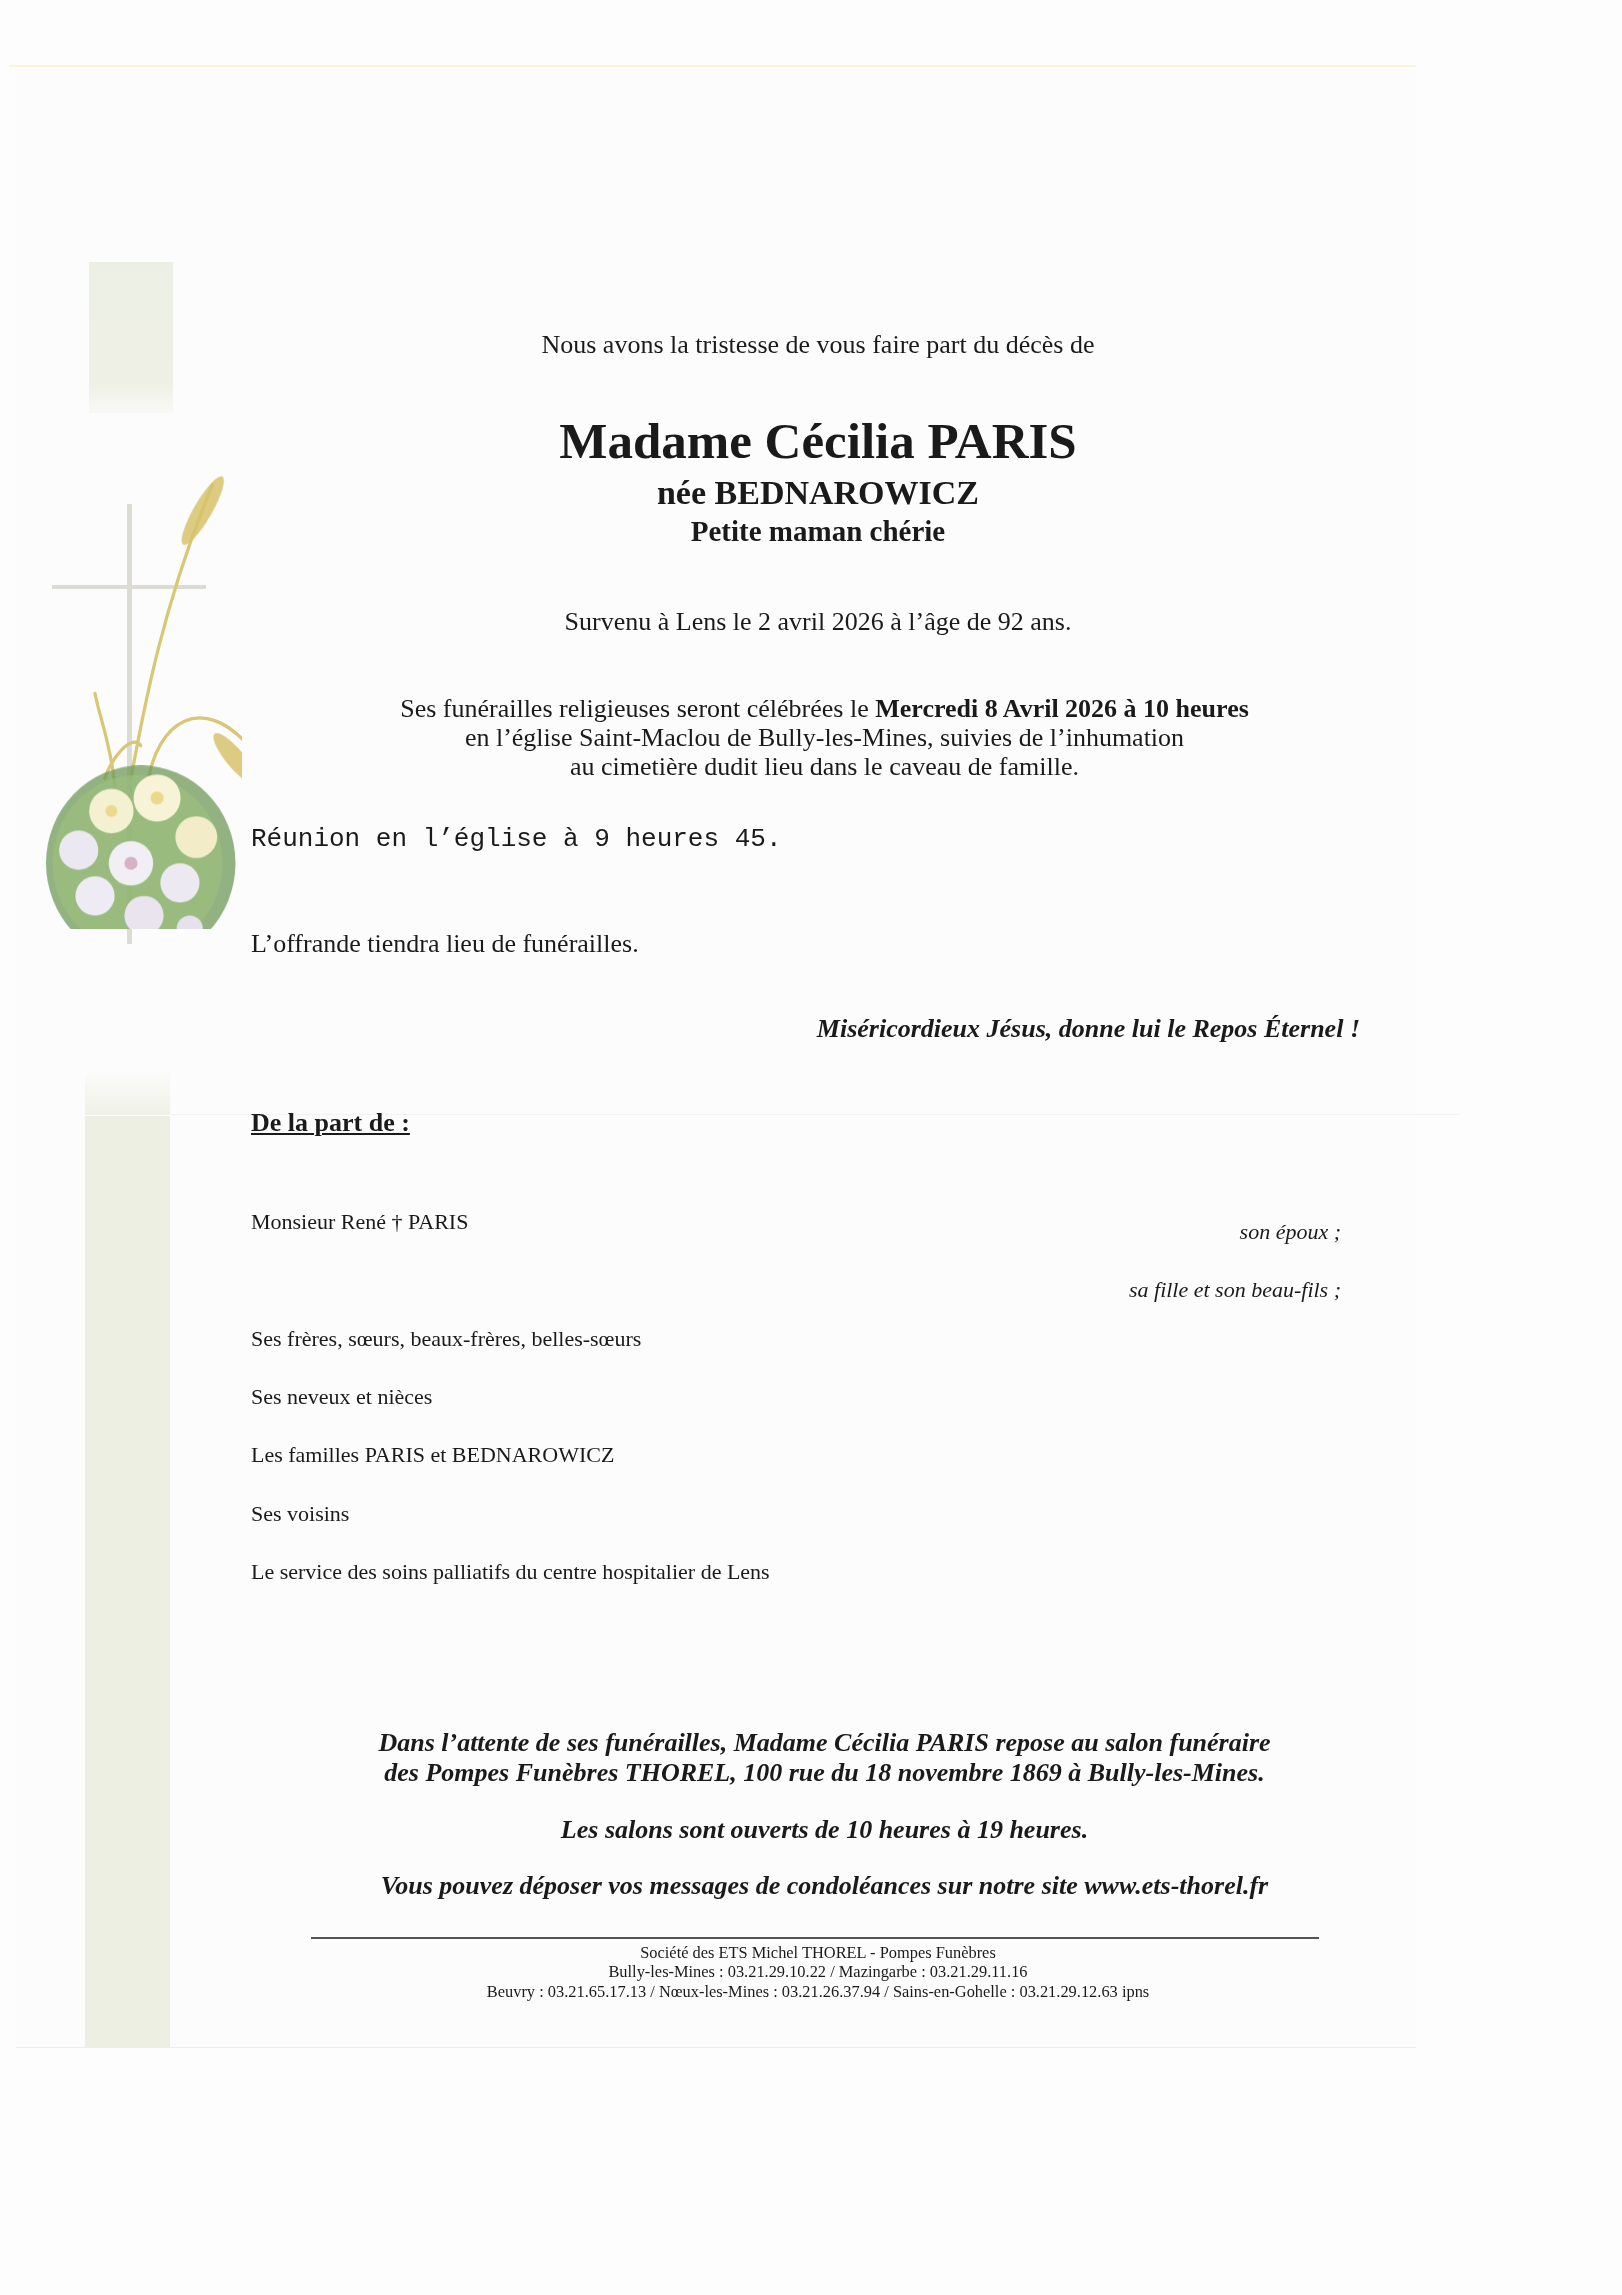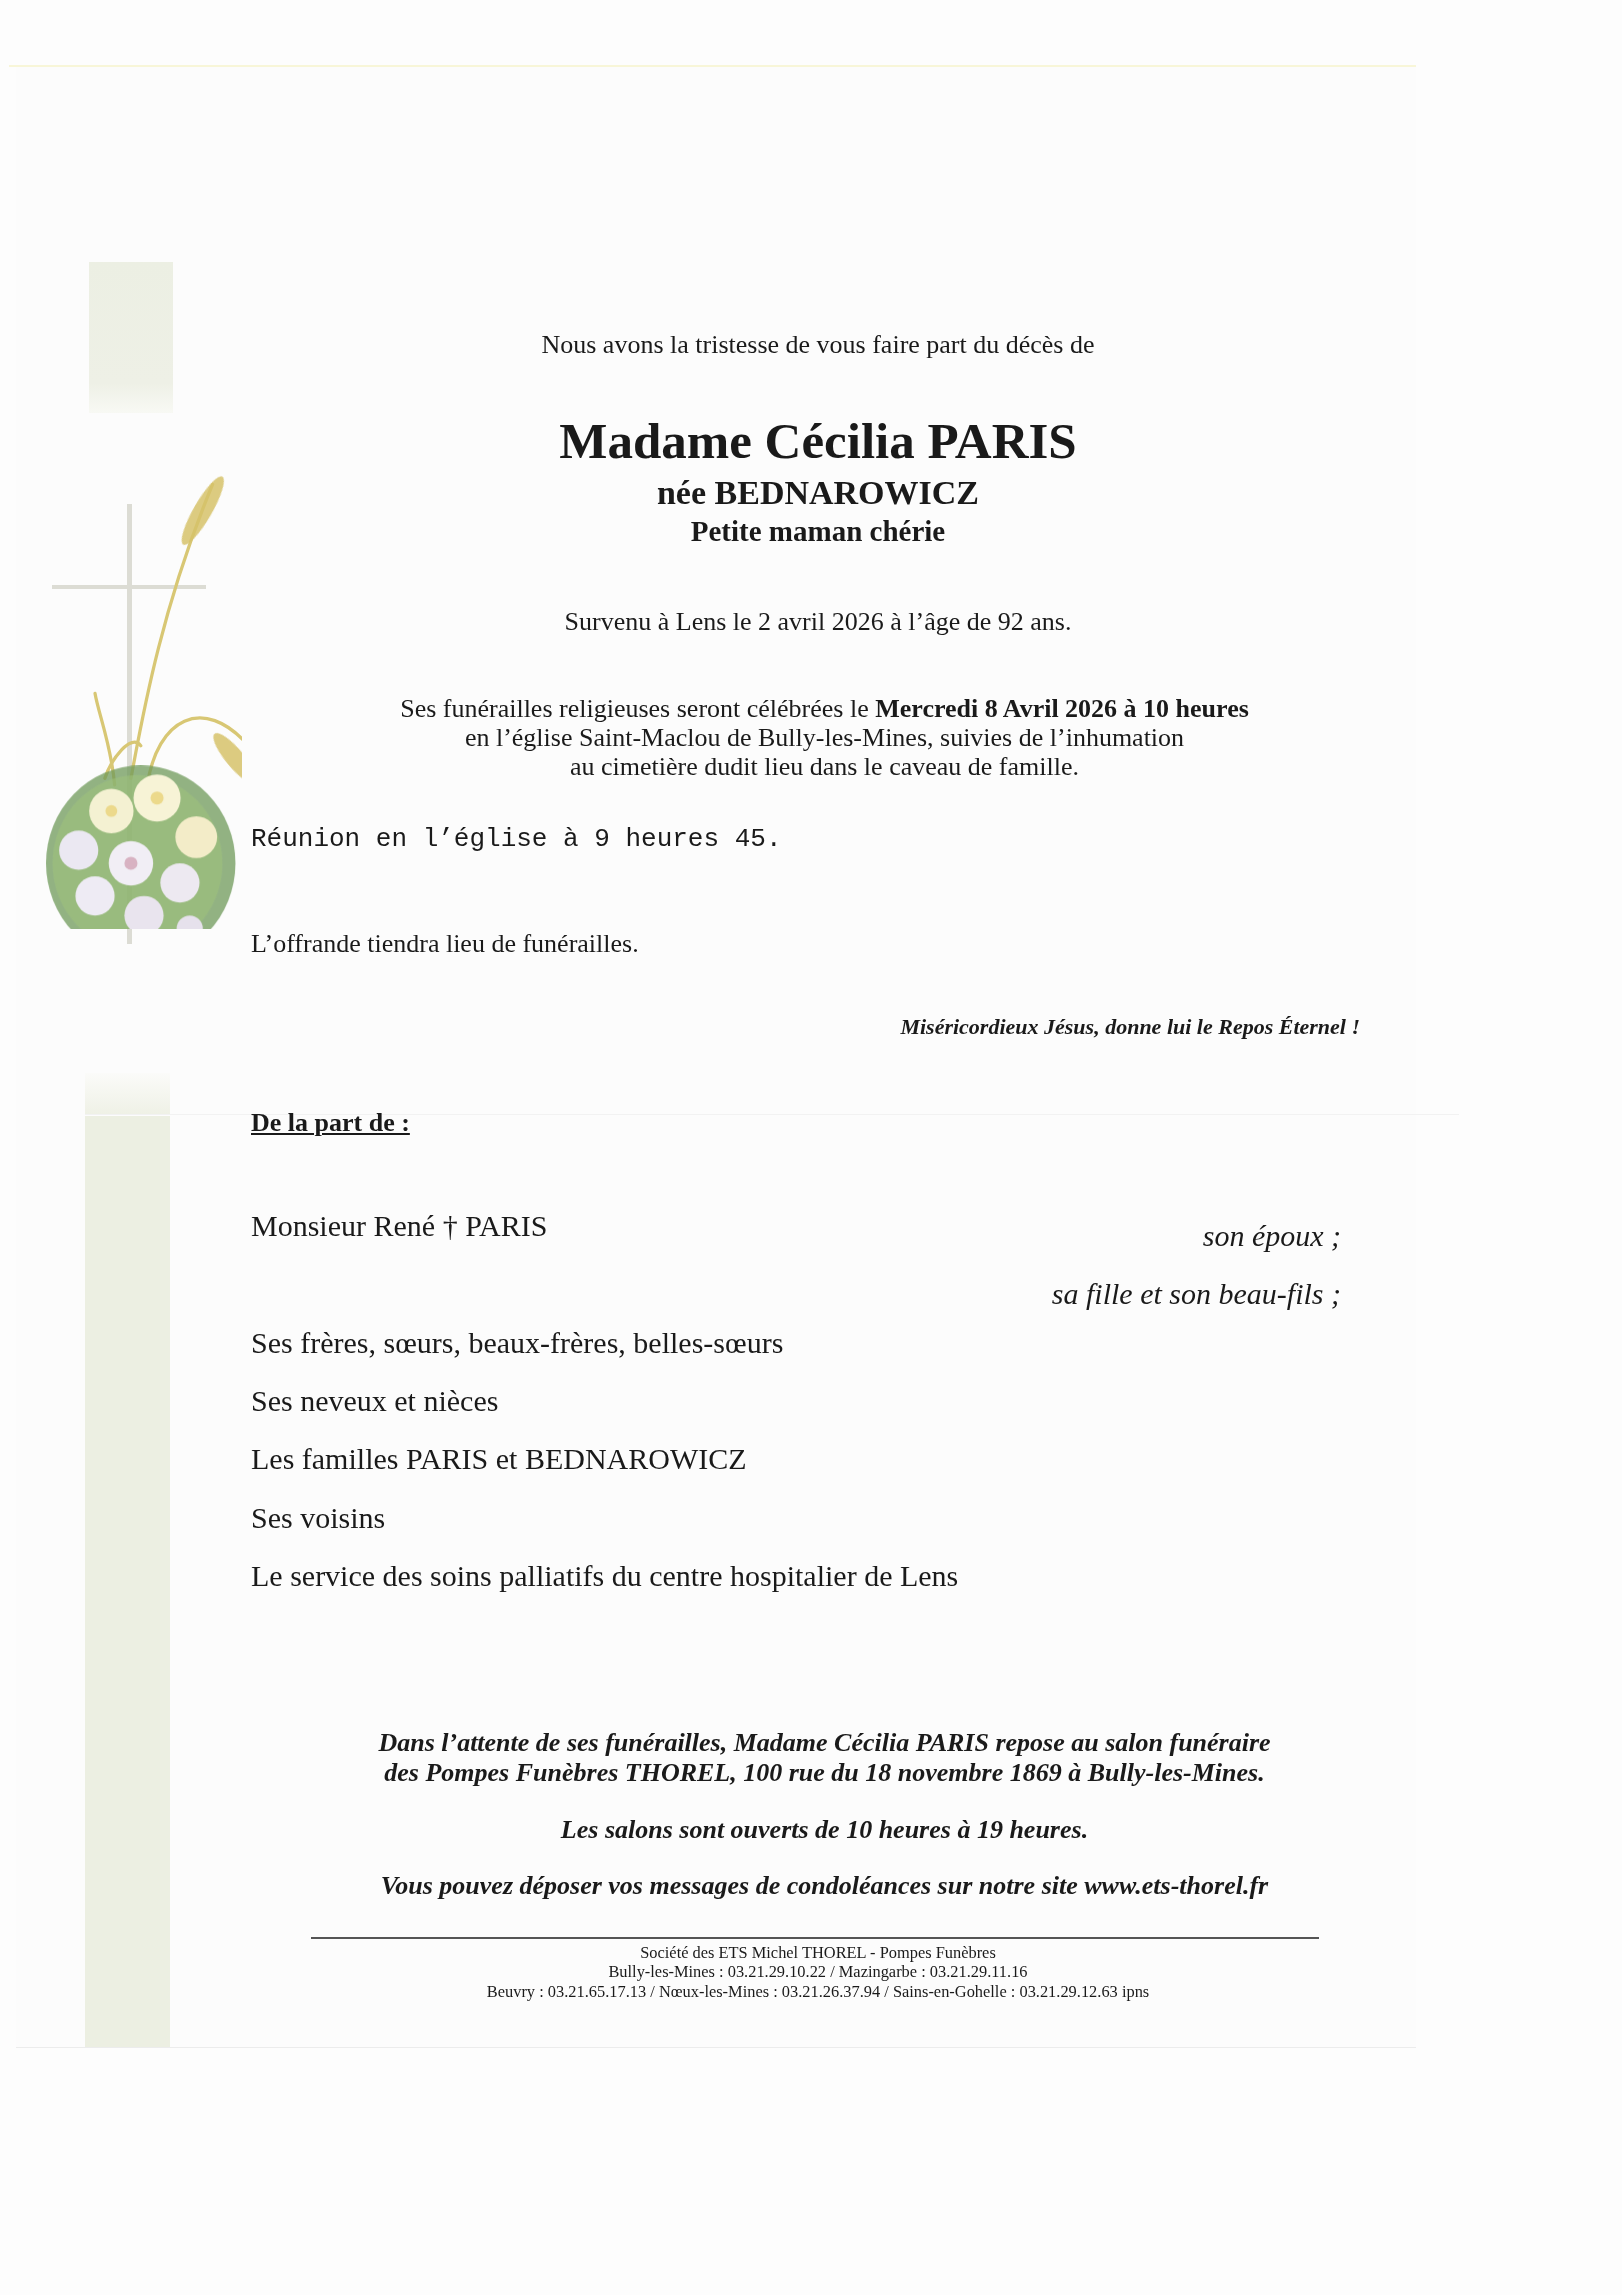--- a/index.html
+++ b/index.html
@@ -56,23 +56,23 @@
   .c-name { top: 416px; left: 0; font-size: 51px; font-weight: bold; left: 6.5px; }
   .c-nee { top: 476px; font-size: 34px; font-weight: bold; left: 6.5px; }
   .c-sub { top: 517px; font-size: 29px; font-weight: bold; left: 6.5px; }
   .c-survenu { top: 609px; left: 6.5px; }
   .c-fun1 { top: 696px; left: 13px; }
   .c-fun2 { top: 725px; left: 13px; }
   .c-fun3 { top: 754px; left: 13px; }
   .left-col { left: 251px; }
   .c-reunion { top: 826px; font-family: Liberation Mono, monospace; }
   .c-offrande { top: 931px; }
-  .c-prayer { top: 1016px; right: 263px; left: auto; font-style: italic; font-weight: bold; font-size: 22px; }
+  .c-prayer { top: 1016px; right: 263px; left: auto; font-style: italic; font-weight: bold; font-size: 26px; }
   .c-delapart { top: 1110px; font-weight: bold; text-decoration: underline; }
-  .family-row { position: absolute; left: 251px; width: 1106px; height: 29px; font-size: 30px; text-decoration: underline; }
+  .family-row { position: absolute; left: 251px; width: 1106px; height: 29px; font-size: 22px; text-decoration: underline; }
   .family-row .name { position: absolute; left: 0; top: 0; white-space: nowrap; }
   .family-row .relation { position: absolute; right: 16px; top: 0; font-style: italic; white-space: nowrap; margin-top: 10px; }
   .notice { font-style: italic; font-weight: bold; font-size: 26px; }
   .n1 { top: 1730px; left: 13px; }
   .n2 { top: 1760px; left: 13px; }
   .n3 { top: 1817px; left: 13px; }
   .n4 { top: 1873px; left: 13px; }
   .footer-rule {
     position: absolute; left: 311px; top: 1937px; width: 1008px; height: 2px; background: #555;
   }

